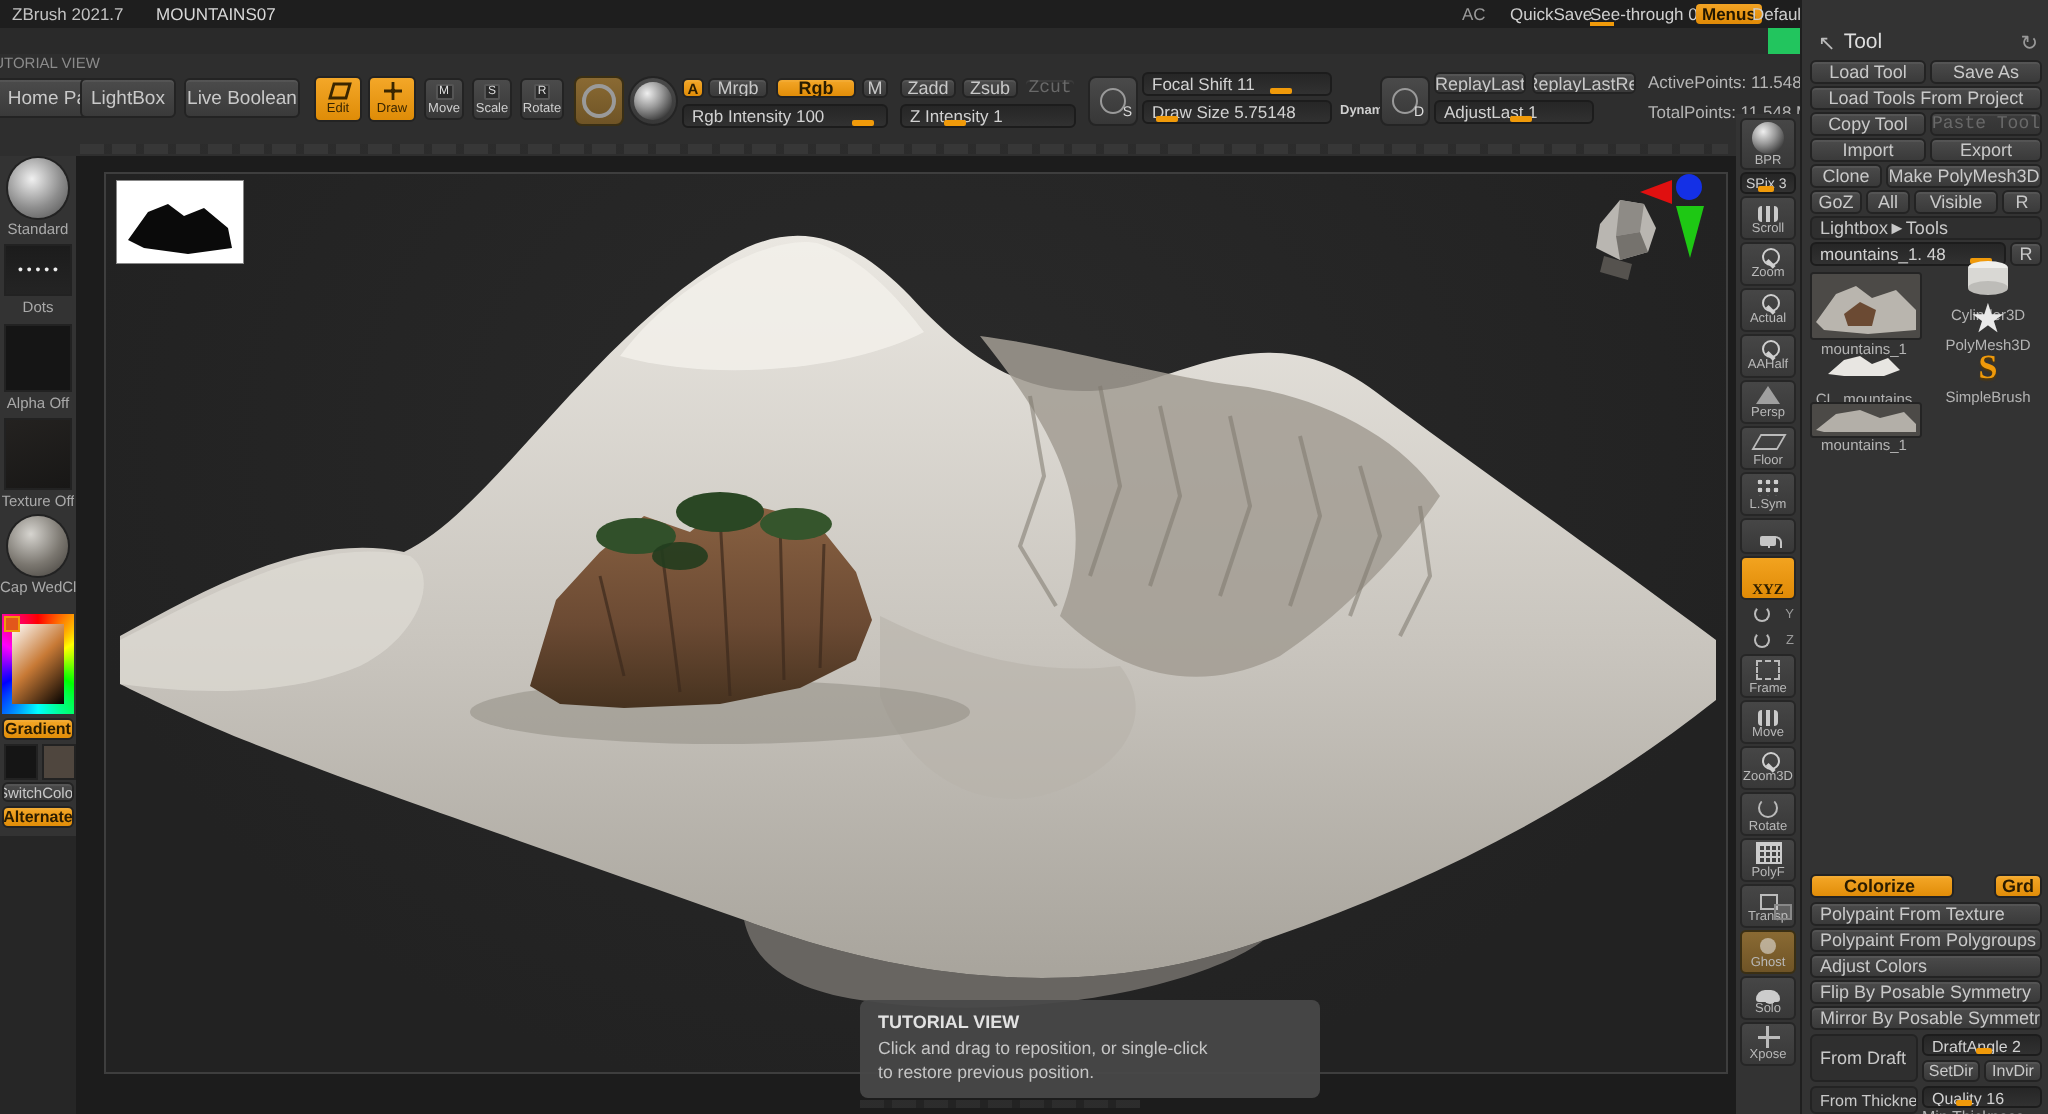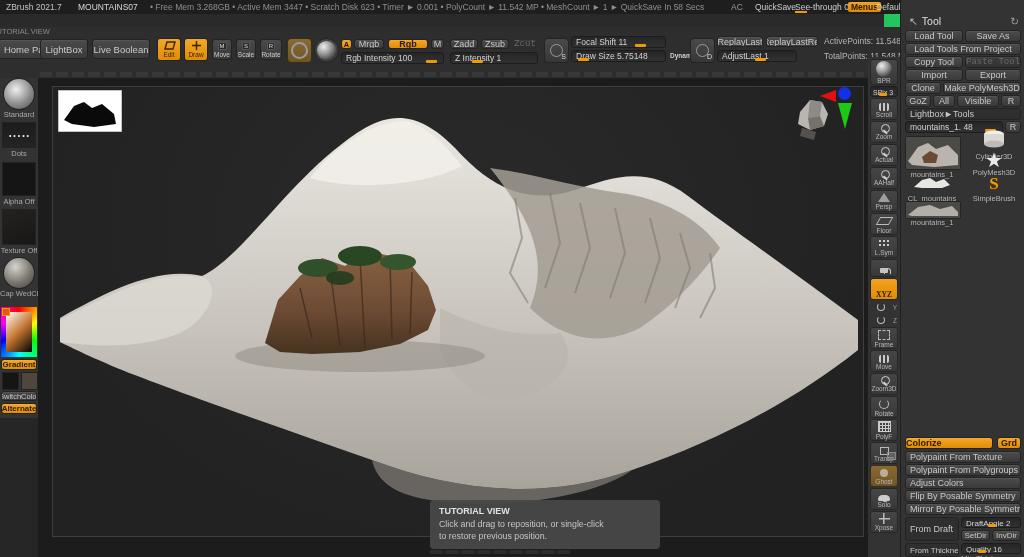--- a/index.html
+++ b/index.html
@@ -113,21 +113,20 @@
   .star{color:#e9e9e9;font-size:20px;line-height:16px;}
 </style>
 </head>
 <body>
 
 <div id="app">
 
   <div id="titlebar">
     <span class="t" style="left:6px;color:#c2c2c2">ZBrush 2021.7</span>
     <span class="t" style="left:78px;color:#d8d8d8">MOUNTAINS07</span>
-    <span class="t" style="left:150px">• Free Mem 3.268GB  • Active Mem 3447  • Scratch Disk 623  • Timer ► 0.001  • PolyCount ► 11.542 MP  • MeshCount ► 1   ► QuickSave In 58 Secs</span>
     <span class="t" style="left:731px;color:#9a9a9a">AC</span>
     <span class="t" style="left:755px;color:#cfcfcf">QuickSave</span>
     <span class="t" style="left:795px;color:#cfcfcf">See-through 0</span>
     <span class="abs" style="left:795px;top:11px;width:12px;height:2px;background:#f09a0a"></span>
     <span class="t chip" style="left:848px">Menus</span>
     <span class="t" style="left:876px;color:#cfcfcf">DefaultZScript</span>
     <span class="miniicon" style="left:936px">≡</span>
     <span class="miniicon" style="left:948px">≡</span>
     <span class="miniicon" style="left:964px">≡</span>
     <span class="miniicon" style="left:976px">≡</span>
@@ -495,21 +494,21 @@
         <li></li>
         <li></li>
         <li></li>
         <li></li>
         <li></li>
         <li></li>
         <li></li>
         <li></li>
       </ul>
 
-    <div class="btn orange" style="left:4px;top:437px;width:88px;justify-content:flex-start;padding-left:0">Colorize</div>
+    <div class="btn orange" style="left:4px;top:437px;width:72px;justify-content:flex-start;padding-left:16px">Colorize</div>
     <div class="btn orange" style="left:96px;top:437px;width:24px">Grd</div>
     <div class="btn" style="left:4px;top:451px;width:116px;justify-content:flex-start;padding-left:4px">Polypaint From Texture</div>
     <div class="btn" style="left:4px;top:464px;width:116px;justify-content:flex-start;padding-left:4px">Polypaint From Polygroups</div>
     <div class="btn" style="left:4px;top:477px;width:116px;justify-content:flex-start;padding-left:4px">Adjust Colors</div>
     <div class="btn" style="left:4px;top:490px;width:116px;justify-content:flex-start;padding-left:4px">Flip By Posable Symmetry</div>
     <div class="btn" style="left:4px;top:503px;width:116px;justify-content:flex-start;padding-left:4px">Mirror By Posable Symmetry</div>
 
     <div class="btn flat" style="left:4px;top:517px;width:54px;height:24px">From Draft</div>
     <div class="slider" style="left:60px;top:517px;width:60px;height:11px;font-size:8px">
       <span>DraftAngle 2</span>

